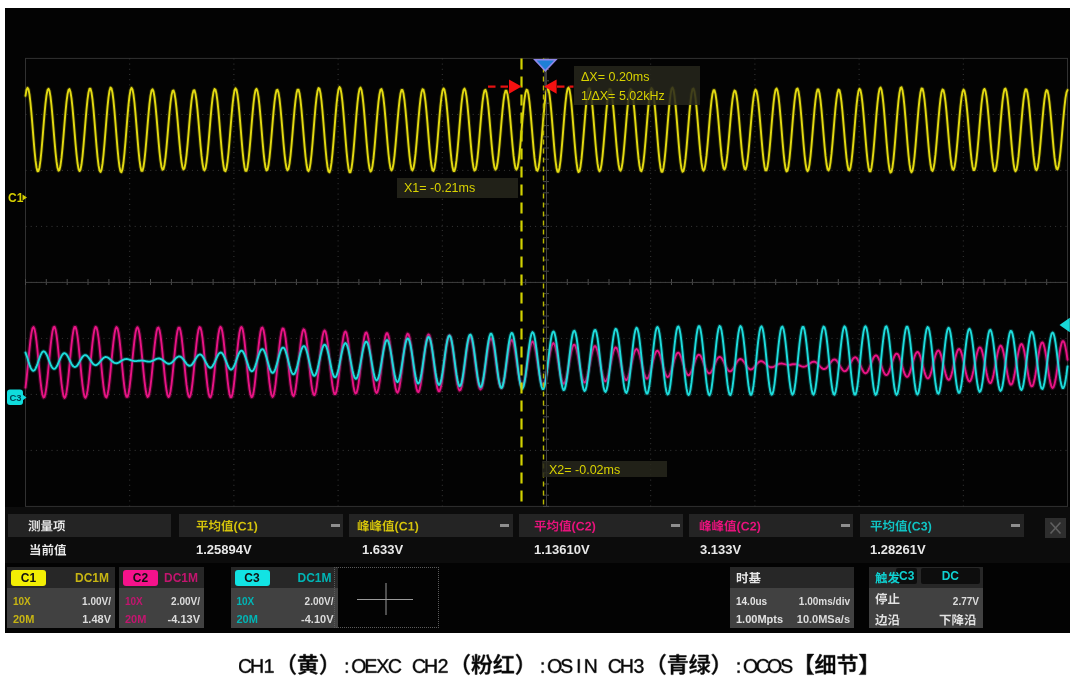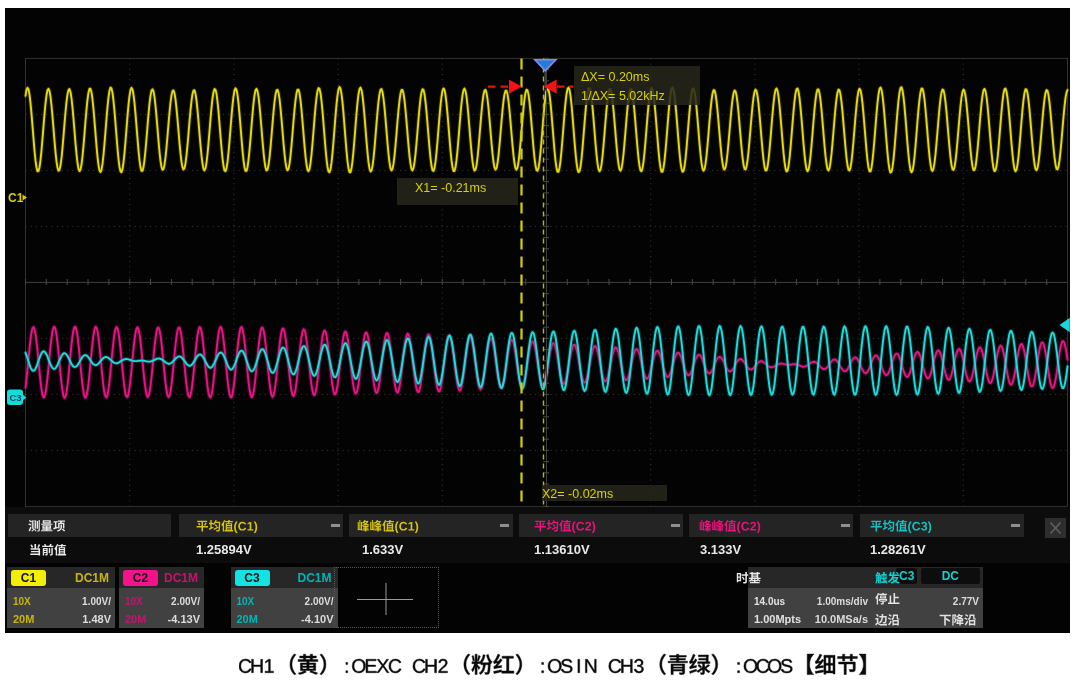--- a/index.html
+++ b/index.html
@@ -62,22 +62,22 @@
 <line x1="552" y1="78.6" x2="568.5" y2="78.6" stroke="#e51212" stroke-width="2.4" stroke-dasharray="7.5 5"></line>
 <polygon points="1054.5,317 1064.8,309.8 1064.8,324.2" fill="#18d8d8"></polygon>
 <text x="3" y="194" fill="#d6cf00" font-size="12" font-weight="bold" font-family="Liberation Sans">C1</text>
 <polygon points="17.5,186.5 22,189.5 17.5,192.5" fill="#d6cf00"></polygon>
 <rect x="2" y="381.5" width="16" height="15.5" rx="3" fill="#10dcdc"></rect>
 <polygon points="17.5,386.5 21.5,389.5 17.5,392.5" fill="#10dcdc"></polygon>
 <text x="4.5" y="393" fill="#045" font-size="9.5" font-weight="bold" font-family="Liberation Sans">C3</text>
 </svg>
 <div class="lbl" style="left:574px;top:66px;width:126px;height:39px;padding:2px 0 6px 7px;line-height:18.5px">ΔX= 0.20ms
 1/ΔX= 5.02kHz</div>
-<div class="lbl" style="left:397px;top:177.5px;width:121px;height:27px;line-height:20px;padding-left:18px">X1= -0.21ms</div>
-<div class="lbl" style="left:542px;top:485px;width:125px;height:16px;line-height:19px;">X2= -0.02ms</div>
+<div class="lbl" style="left:397px;top:177.5px;width:121px;height:20px;line-height:20px;padding-left:7px">X1= -0.21ms</div>
+<div class="lbl" style="left:542px;top:461px;width:125px;height:16px;line-height:19px;padding-left:7px">X2= -0.02ms</div>
 <div class="a" style="left:5px;top:506.5px;width:1065px;height:56.5px;background:#0c0c0c"></div>
 <div class="cell" style="left:8px;width:163px"></div>
 <div class="cell" style="left:178.5px;width:164.5px"></div>
 <div class="cell" style="left:348.5px;width:164.0px"></div>
 <div class="cell" style="left:519px;width:164px"></div>
 <div class="cell" style="left:689px;width:164px"></div>
 <div class="cell" style="left:859.5px;width:164.0px"></div>
 <div class="minus" style="left:330.5px"></div>
 <div class="minus" style="left:500.0px"></div>
 <div class="minus" style="left:670.5px"></div>
@@ -131,21 +131,21 @@
     <div class="bhdr"></div>
     <div class="chip" style="background:#12e3e3">C3</div>
     <div class="a" style="right:6px;top:3px;font-size:12px;font-weight:bold;line-height:16px;color:#00b5b5">DC1M</div>
     <div class="r2"><span style="color:#00b5b5">10X</span><span class="rr">2.00V/</span></div>
     <div class="r3"><span style="color:#00b5b5">20M</span><span class="rr">-4.10V</span></div>
   </div>
 <div class="a" style="left:334px;top:567px;width:105px;height:61px;border:1px dotted #5a5a5a"></div>
 <svg class="a" style="left:334px;top:567px" width="105" height="61">
     <path d="M23 32.5 H79 M52 16 V48" stroke="#9a9a9a"></path>
   </svg>
-<div class="box" style="left:748px;width:124px">
+<div class="box" style="left:730px;width:124px">
     <div class="bhdr"></div>
     <div class="r2" style="color:#e2e2e2"><span>14.0us</span><span class="rr">1.00ms/div</span></div>
     <div class="r3" style="color:#e2e2e2"><span>1.00Mpts</span><span class="rr">10.0MSa/s</span></div>
   </div>
 <svg class="t" style="left:736px;top:568.5px" width="26" height="19">
     <path transform="translate(0,13.5)" fill="#e9e9e9" d="M1.5 -9.6H5.1V-1.2H1.5V-2.5H3.7V-8.3H1.5ZM1.6 -6.1H4.1V-4.8H1.6ZM0.8 -9.6H2.2V-0.2H0.8ZM5.6 -8.3H12.1V-6.8H5.6ZM9.3 -10.5H10.9V-0.9Q10.9 -0.2 10.7 0.1Q10.5 0.5 10.1 0.7Q9.7 0.8 9.0 0.9Q8.4 0.9 7.4 0.9Q7.4 0.6 7.2 0.2Q7.1 -0.3 6.9 -0.6Q7.3 -0.6 7.8 -0.6Q8.2 -0.5 8.5 -0.5Q8.8 -0.6 9.0 -0.6Q9.2 -0.6 9.3 -0.6Q9.3 -0.7 9.3 -0.9ZM5.7 -5.3 7.0 -6.0Q7.3 -5.6 7.6 -5.1Q8.0 -4.6 8.3 -4.1Q8.6 -3.6 8.8 -3.2L7.5 -2.5Q7.3 -2.8 7.0 -3.3Q6.7 -3.8 6.4 -4.4Q6.0 -4.9 5.7 -5.3Z M13.6 -9.7H24.0V-8.5H13.6ZM14.0 -0.5H23.6V0.8H14.0ZM16.2 -7.9H21.3V-6.9H16.2ZM16.2 -6.3H21.3V-5.3H16.2ZM12.9 -4.7H24.6V-3.5H12.9ZM15.7 -2.4H21.8V-1.3H15.7ZM15.3 -10.6H16.8V-4.0H15.3ZM20.7 -10.6H22.3V-4.0H20.7ZM18.0 -3.2H19.5V0.3H18.0ZM16.1 -4.4 17.3 -3.9Q16.9 -3.2 16.4 -2.6Q15.8 -2.1 15.1 -1.6Q14.5 -1.1 13.7 -0.8Q13.6 -0.9 13.5 -1.2Q13.3 -1.4 13.1 -1.6Q12.9 -1.8 12.8 -1.9Q13.4 -2.2 14.1 -2.5Q14.7 -2.9 15.2 -3.4Q15.7 -3.9 16.1 -4.4ZM21.5 -4.4Q21.8 -3.9 22.3 -3.4Q22.8 -3.0 23.5 -2.6Q24.1 -2.3 24.7 -2.0Q24.6 -1.9 24.4 -1.7Q24.2 -1.5 24.0 -1.3Q23.9 -1.1 23.7 -0.9Q23.1 -1.2 22.4 -1.7Q21.8 -2.1 21.2 -2.7Q20.7 -3.3 20.3 -3.9Z"></path>
   </svg>
 <div class="box" style="left:869px;width:114px">
     <div class="bhdr"></div>
     <div class="a" style="right:3px;top:2.5px;font-size:12px;font-weight:bold;line-height:13px"><span style="background:#0d0d0d;border-radius:2px;color:#0fd0d0;padding:1px 3px">C3</span> <span style="background:#0d0d0d;border-radius:2px;color:#0fd0d0;padding:1px 21px">DC</span></div>

